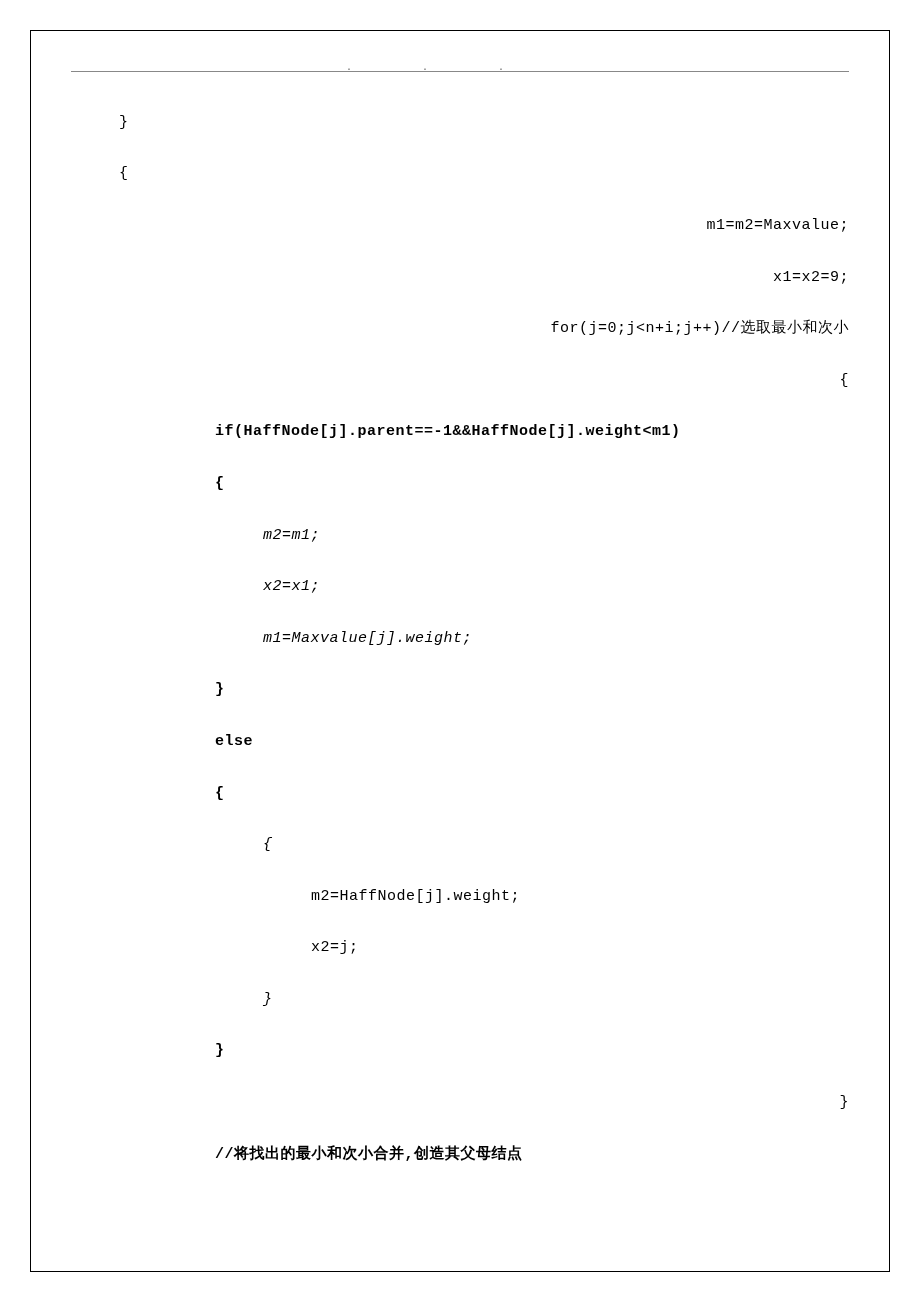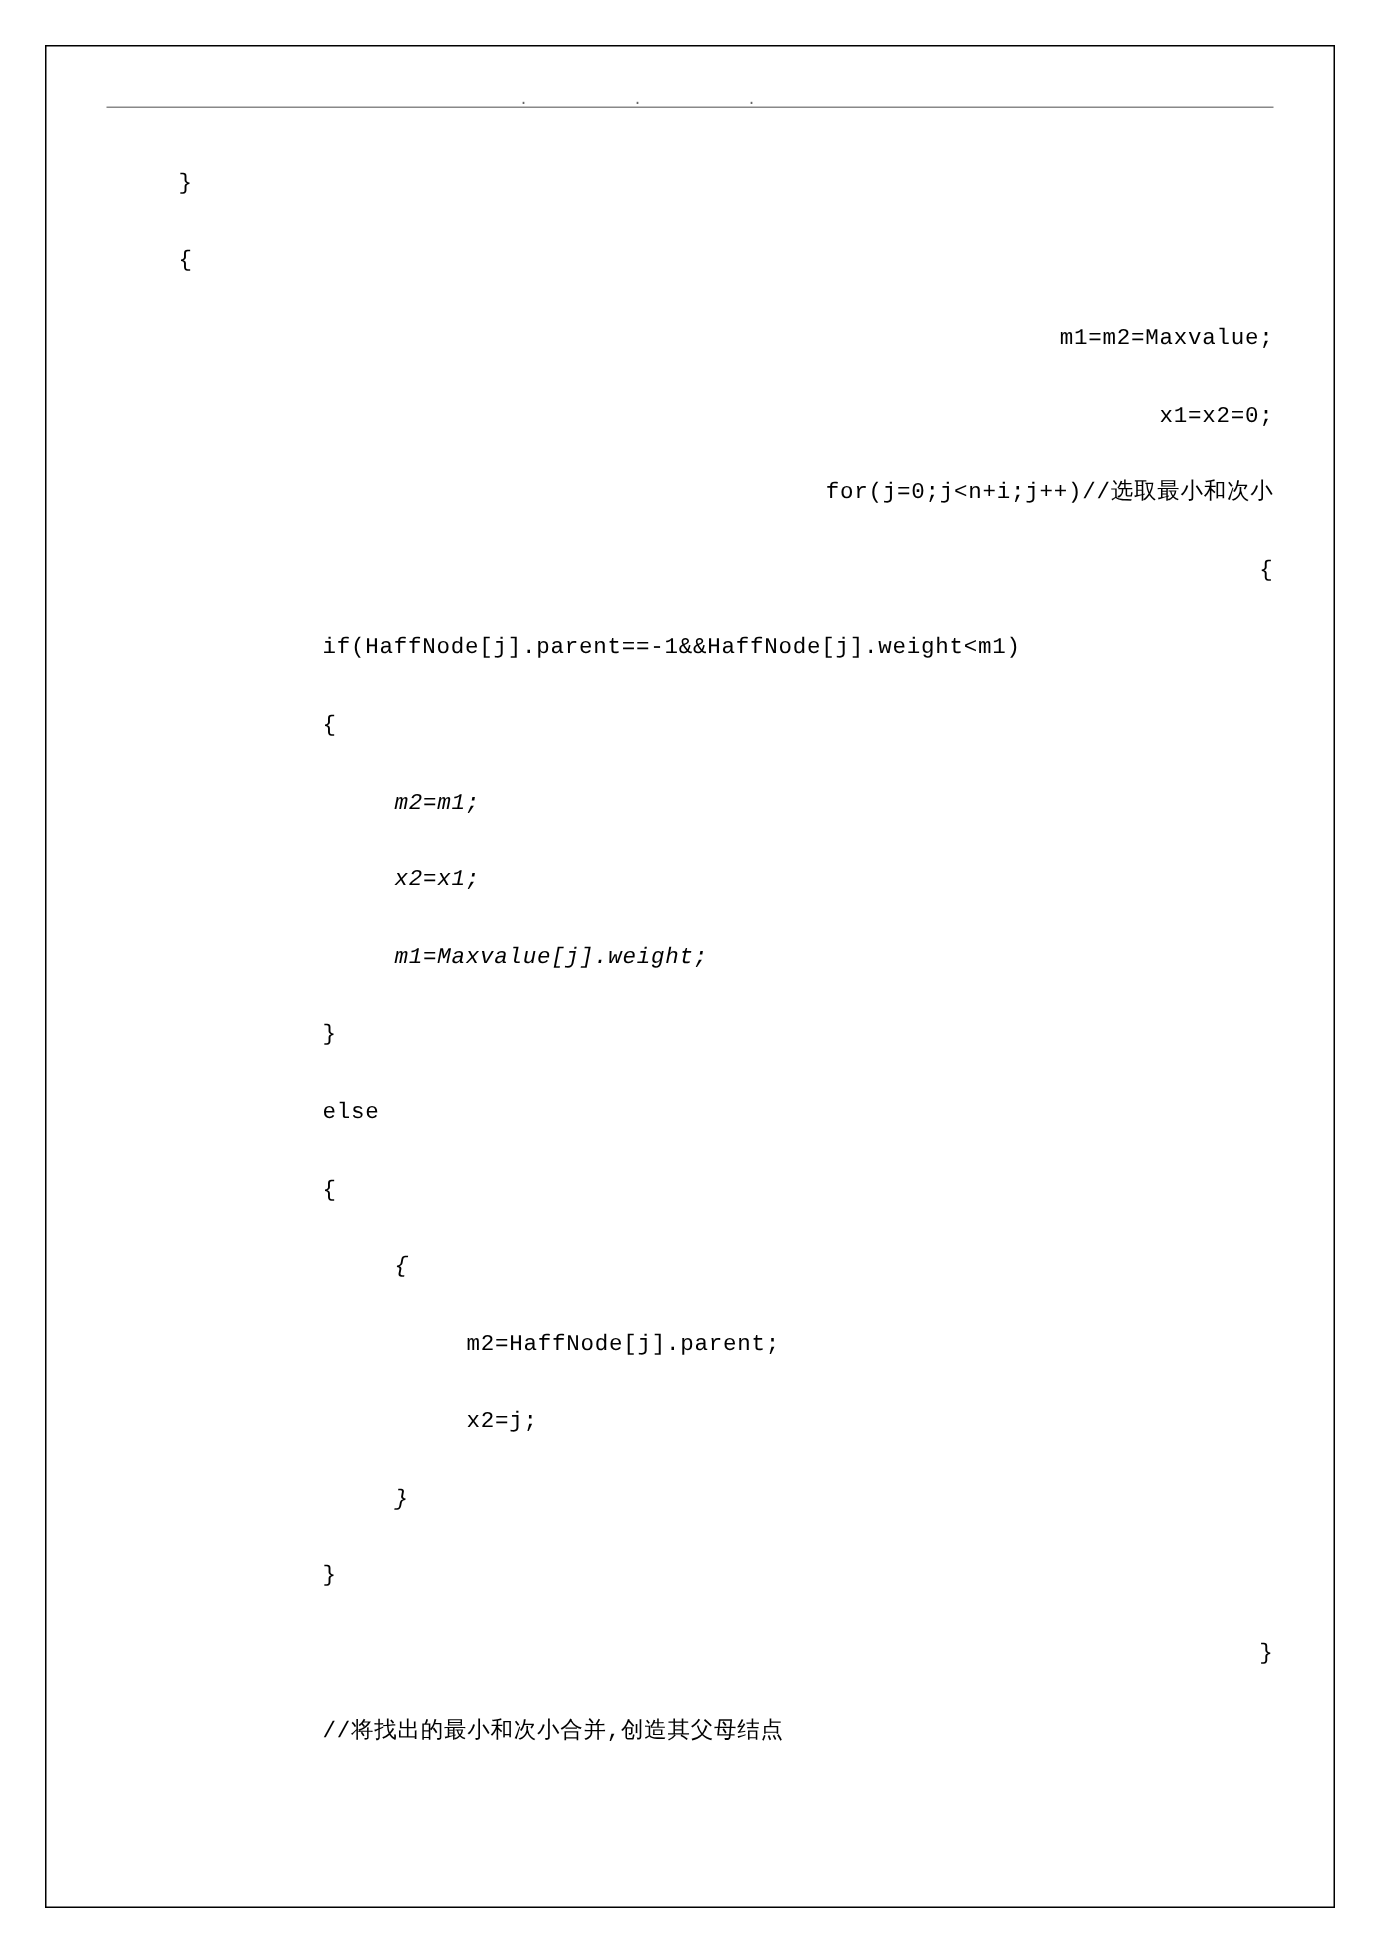--- a/index.html
+++ b/index.html
@@ -38,49 +38,49 @@
   .code-block {
     font-family: "SimSun", "Courier New", monospace;
     font-size: 15px;
     line-height: 1.72;
     color: #000;
     white-space: pre;
     letter-spacing: 0.5px;
   }
   .i1 { padding-left: 48px; }
   .i2 { padding-left: 96px; text-align: right; }
-  .i3 { padding-left: 144px; }
+  .i3 { padding-left: 144px; font-weight: bold; }
   .i4 { padding-left: 192px; font-style: italic; }
   .i5 { padding-left: 240px; }
 </style>
 </head>
 <body>
 
 <div class="page-border">
   <div class="header-rule">
     <div class="header-dots">...</div>
   </div>
 
   <div class="code-block">
 <div class="i1">}</div>
 <div class="i1">{</div>
 <div class="i2">m1=m2=Maxvalue;</div>
-<div class="i2">x1=x2=0;</div>
+<div class="i2">x1=x2=9;</div>
 <div class="i2">for(j=0;j&lt;n+i;j++)//选取最小和次小</div>
 <div class="i2">{</div>
 <div class="i3">if(HaffNode[j].parent==-1&amp;&amp;HaffNode[j].weight&lt;m1)</div>
 <div class="i3">{</div>
 <div class="i4">m2=m1;</div>
 <div class="i4">x2=x1;</div>
 <div class="i4">m1=Maxvalue[j].weight;</div>
 <div class="i3">}</div>
 <div class="i3">else</div>
 <div class="i3">{</div>
 <div class="i4">{</div>
-<div class="i5">m2=HaffNode[j].parent;</div>
+<div class="i5">m2=HaffNode[j].weight;</div>
 <div class="i5">x2=j;</div>
 <div class="i4">}</div>
 <div class="i3">}</div>
 <div class="i2">}</div>
 <div class="i3">//将找出的最小和次小合并,创造其父母结点</div>
 
 
 
 
 

